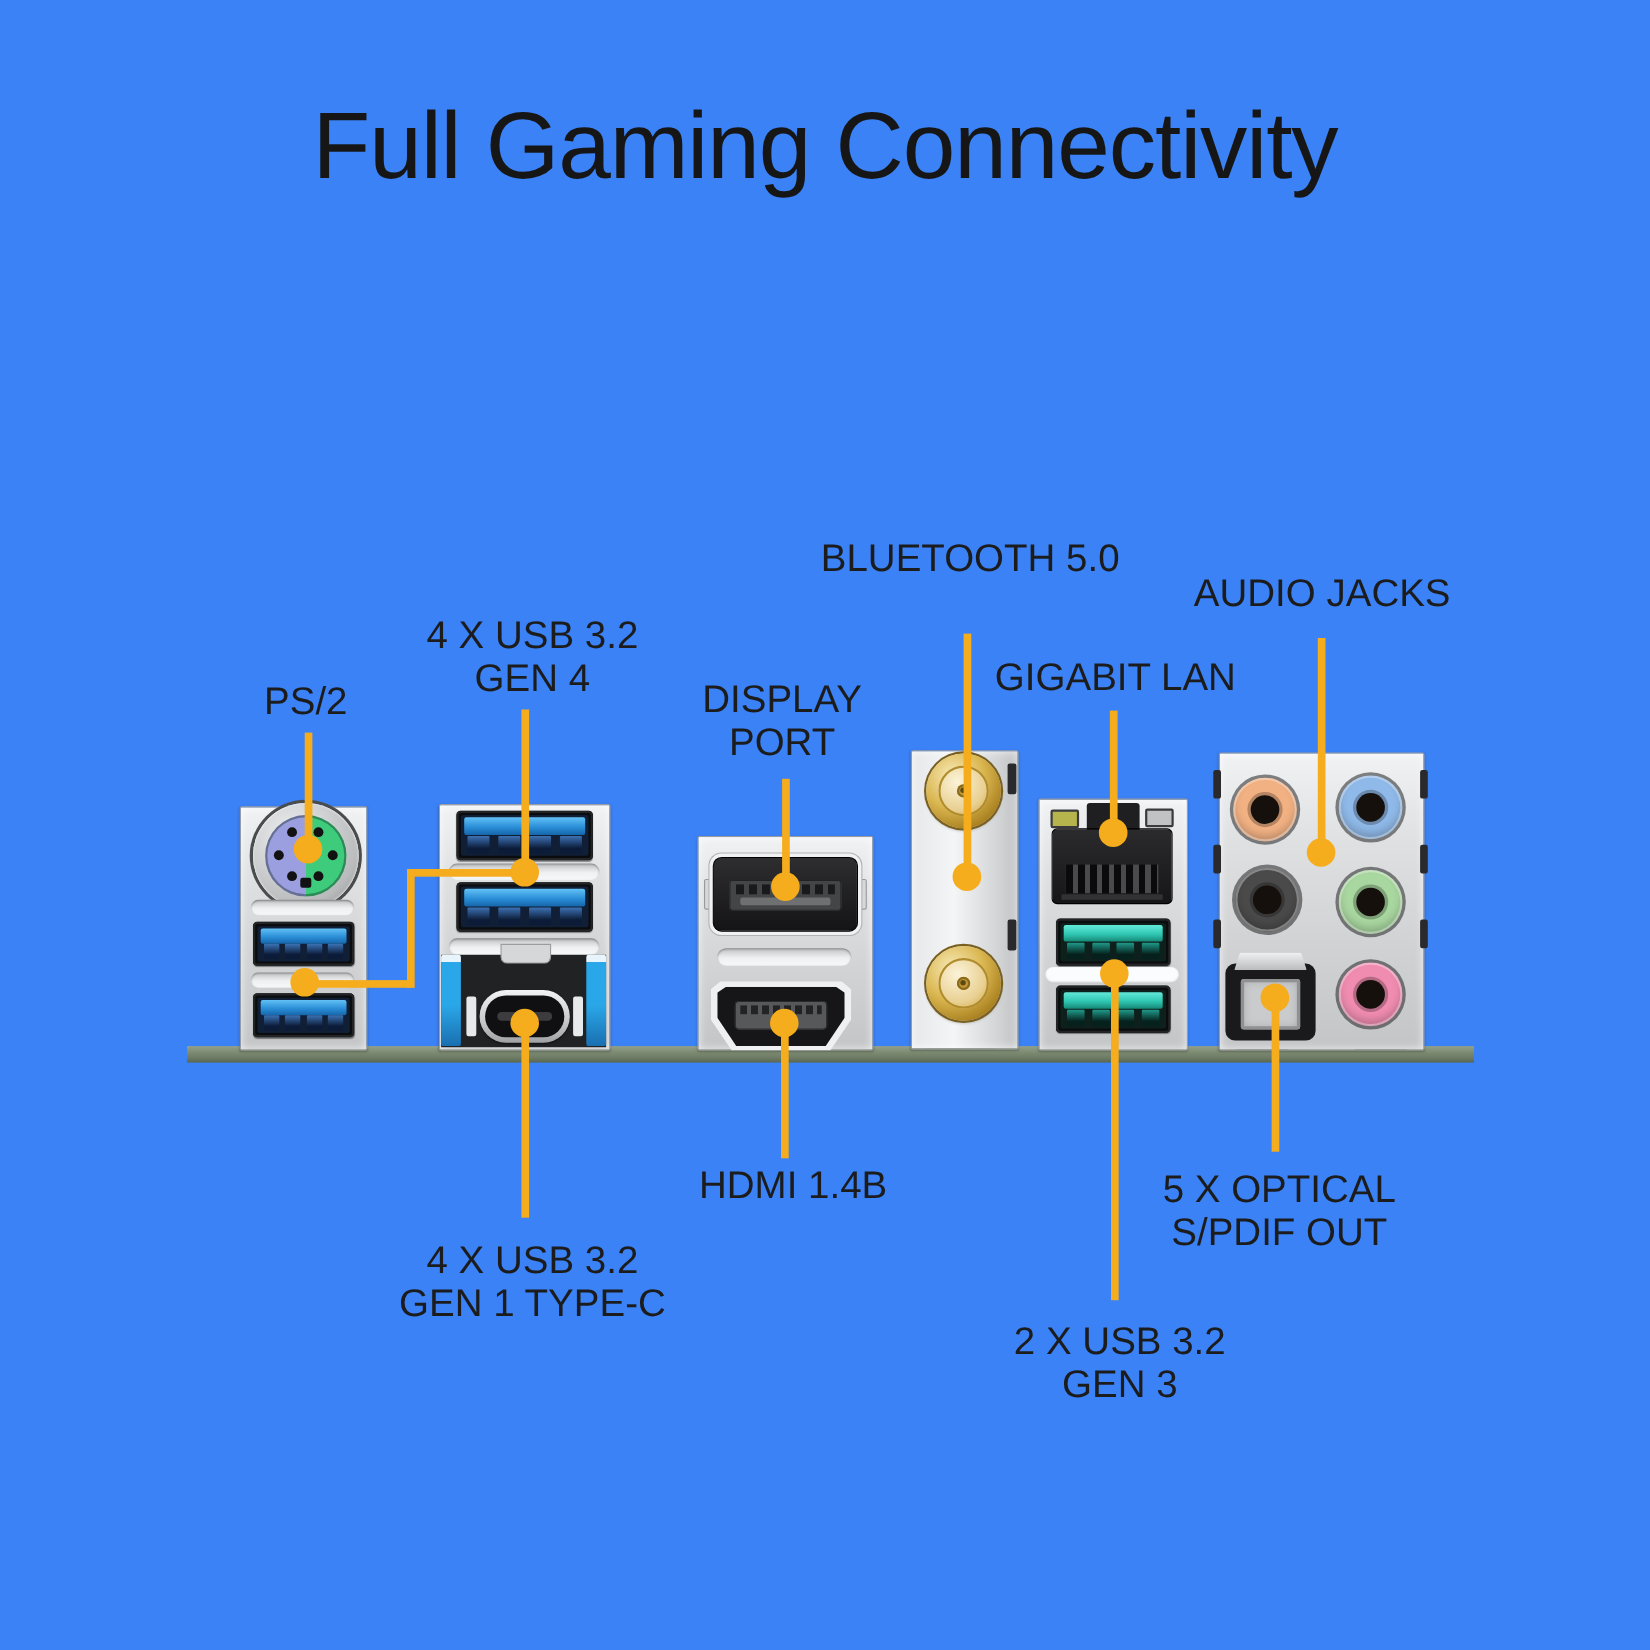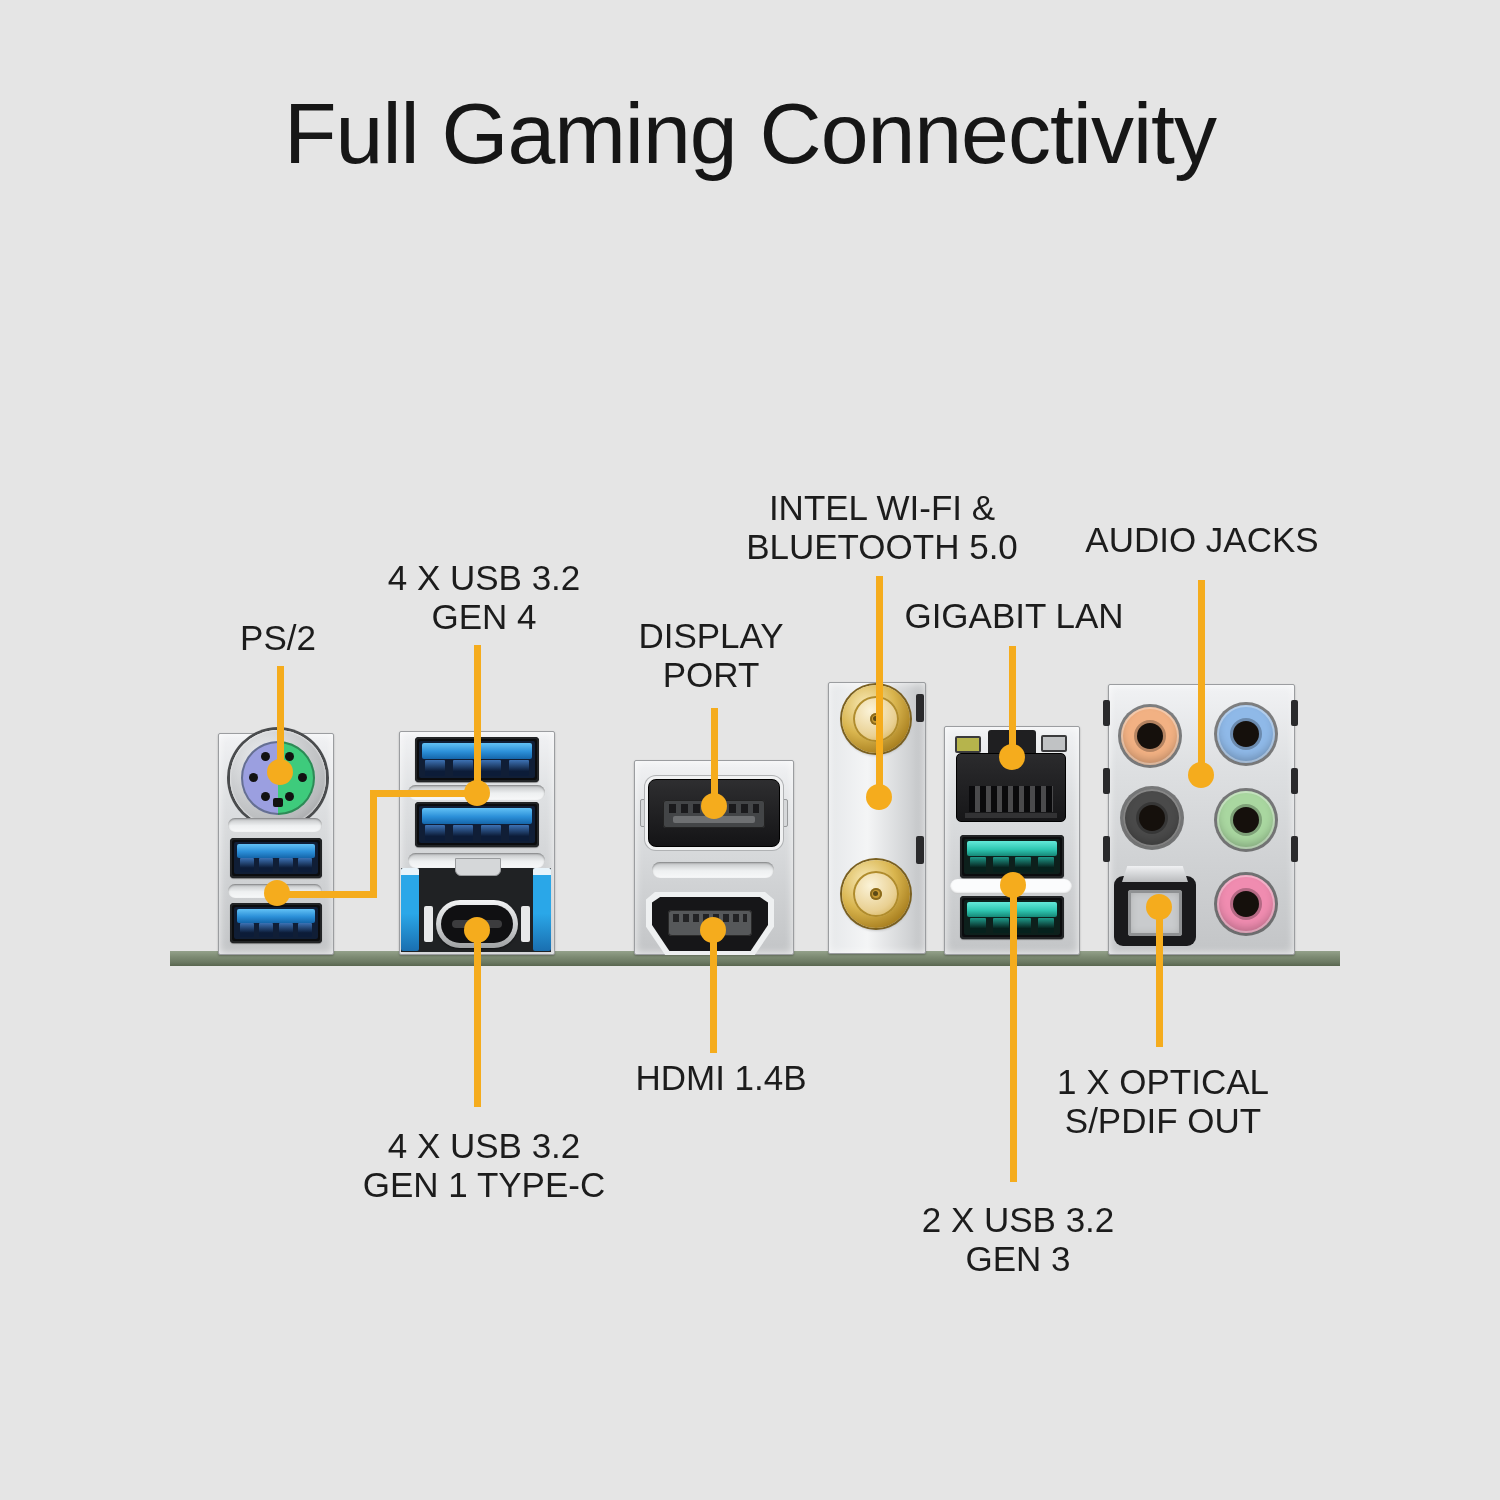--- a/index.html
+++ b/index.html
@@ -2,21 +2,21 @@
 <html style="--accent-gold: #F5AC1D; --label-color: #1C1C1C; --board-green: #7C8A72; --usb3-blue: #2B8FD8; --usb32-teal: #2FC7B2; --ps2-purple: #9B9FE0; --ps2-green: #3ECB7C; --jack-orange: #F2B183; --jack-blue: #8FB9E8; --jack-black: #4A4A4A; --jack-green: #A9D7A0; --jack-pink: #F08CB0; --sma-gold: #D9B54E; --lan-led-green: #B6B44C; --lan-led-grey: #C0C2C4;"><head>
 <meta charset="utf-8">
 <style>
   :root{
     --accent-gold:#F5AC1D; --label-color:#1C1C1C; --board-green:#7C8A72;
     --usb3-blue:#2B8FD8; --usb32-teal:#2FC7B2; --ps2-purple:#9B9FE0; --ps2-green:#3ECB7C;
     --jack-orange:#F2B183; --jack-blue:#8FB9E8; --jack-black:#4A4A4A; --jack-green:#A9D7A0; --jack-pink:#F08CB0;
     --sma-gold:#D9B54E; --lan-led-green:#B6B44C; --lan-led-grey:#C0C2C4;
   }
   html,body{margin:0;padding:0;background:#fff;}
-  .stage{position:relative;width:1500px;height:1500px;background:#e5e5e5;overflow:hidden;
+  .stage{position:relative;width:1500px;height:1500px;background:#3b82f6;overflow:hidden;
          font-family:"Liberation Sans",sans-serif;}
   .title{position:absolute;left:750px;top:84px;transform:translateX(-50%);
          font-size:86px;font-weight:300;letter-spacing:-1px;color:#161616;white-space:nowrap;}
   .lbl{position:absolute;transform:translateX(-50%);text-align:center;font-size:35px;
        line-height:1.12;color:var(--label-color);white-space:nowrap;}
   
   .cl{position:absolute;background:var(--accent-gold);z-index:6;}
   .dot{position:absolute;width:26px;height:26px;border-radius:50%;background:var(--accent-gold);z-index:7;}
   
   .board{position:absolute;left:170px;top:951px;width:1170px;height:15px;z-index:1;
@@ -313,32 +313,31 @@
   <div class="lbl" style="left:278px;top:618px;">PS/2</div>
   <div class="lbl" style="left:484px;top:558px;">
     <div>4 X USB 3.2</div>
     <div>GEN 4</div>
   </div>
   <div class="lbl" style="left:711px;top:616px;">
     <div>DISPLAY</div>
     <div>PORT</div>
   </div>
   <div class="lbl" style="left:882px;top:488px;">
-    <div>INTEL WI-FI &amp;</div>
     <div>BLUETOOTH 5.0</div>
   </div>
   <div class="lbl" style="left:1014px;top:596px;">GIGABIT LAN</div>
   <div class="lbl" style="left:1202px;top:520px;">AUDIO JACKS</div>
   <div class="lbl" style="left:721px;top:1058px;">HDMI 1.4B</div>
   <div class="lbl" style="left:484px;top:1126px;">
     <div>4 X USB 3.2</div>
     <div>GEN 1 TYPE-C</div>
   </div>
   <div class="lbl" style="left:1018px;top:1200px;">
     <div>2 X USB 3.2</div>
     <div>GEN 3</div>
   </div>
   <div class="lbl" style="left:1163px;top:1062px;">
-    <div>1 X OPTICAL</div>
+    <div>5 X OPTICAL</div>
     <div>S/PDIF OUT</div>
   </div>
 
 </div>
 
 </body></html>

